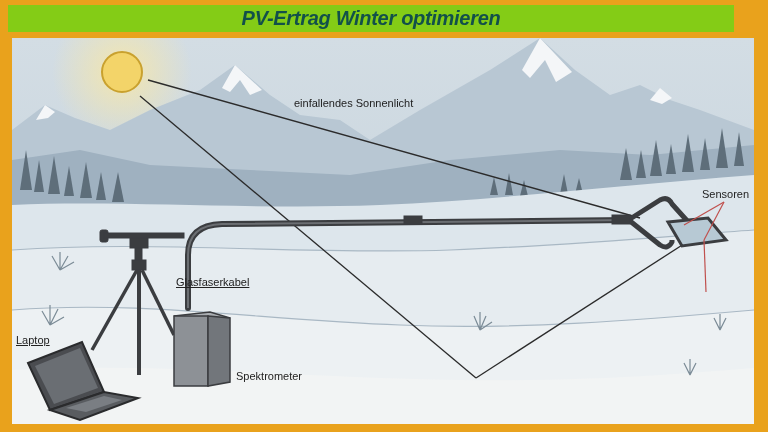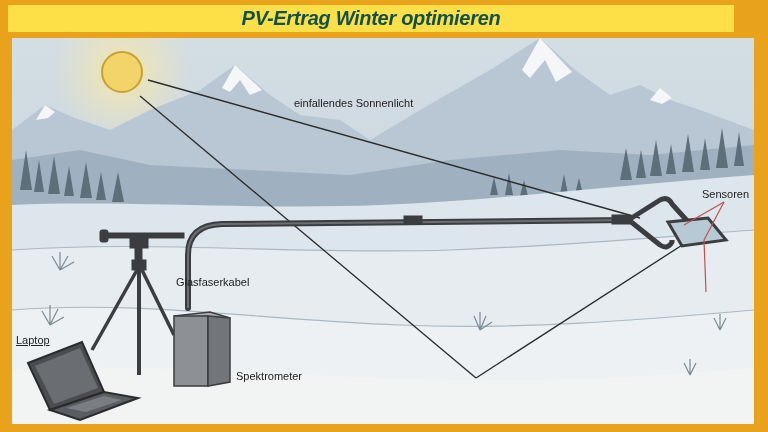--- a/index.html
+++ b/index.html
@@ -1,17 +1,17 @@
 <!DOCTYPE html>
 <html><head>
 <meta charset="utf-8">
 <style>
   html, body { margin:0; padding:0; }
   body { width:768px; height:432px; background:#e9a21c; position:relative; overflow:hidden; font-family:"Liberation Sans", sans-serif; }
-  .title-bar { position:absolute; left:8px; top:5px; width:726px; height:27px; background:#fde047; display:flex; align-items:center; justify-content:center; }
+  .title-bar { position:absolute; left:8px; top:5px; width:726px; height:27px; background:#84cc16; display:flex; align-items:center; justify-content:center; }
   .title-text { font-family:"Liberation Sans", sans-serif; font-weight:bold; font-style:italic; font-size:20px; color:#12504a; letter-spacing:-0.3px; }
   .scene { position:absolute; left:12px; top:38px; width:742px; height:386px; overflow:hidden; }
   svg { display:block; }
   .lbl { position:absolute; font-family:"Liberation Sans", sans-serif; font-size:11px; color:#222; white-space:nowrap; }
 </style>
 </head>
 <body>
 
 <div class="title-bar">
   <span class="title-text">PV-Ertrag Winter optimieren</span>
@@ -129,16 +129,16 @@
     <g>
       <path d="M28 363 L82 342 L104 392 L50 410 Z" fill="#4a4c50" stroke="#2a2b2d" stroke-width="2"></path>
       <path d="M35 366 L80 348 L98 388 L54 404 Z" fill="#6a6e73"></path>
       <path d="M50 410 L104 392 L138 398 L80 420 Z" fill="#595c60" stroke="#2a2b2d" stroke-width="2"></path>
       <path d="M66 408 L104 396 L122 400 L86 412 Z" fill="#7a7e83"></path>
     </g>
   </svg>
 
   <div class="lbl" style="left:282px; top:59px;">einfallendes Sonnenlicht</div>
   <div class="lbl" style="left:690px; top:150px;text-align:center;">Sensoren</div>
-  <div class="lbl" style="left:164px; top:238px;">Glasfaserkabel</div>
+  <div class="lbl" style="left:164px; top:238px;text-decoration:underline;">Glasfaserkabel</div>
   <div class="lbl" style="left:4px; top:296px;text-decoration:underline;">Laptop</div>
   <div class="lbl" style="left:224px; top:332px;">Spektrometer</div>
 </div>
 
 </body></html>

